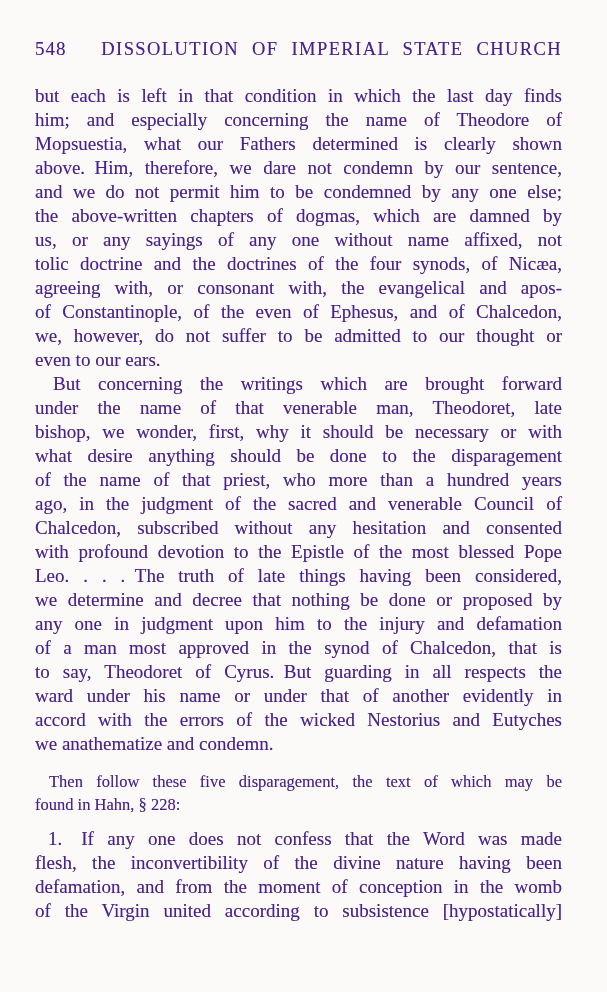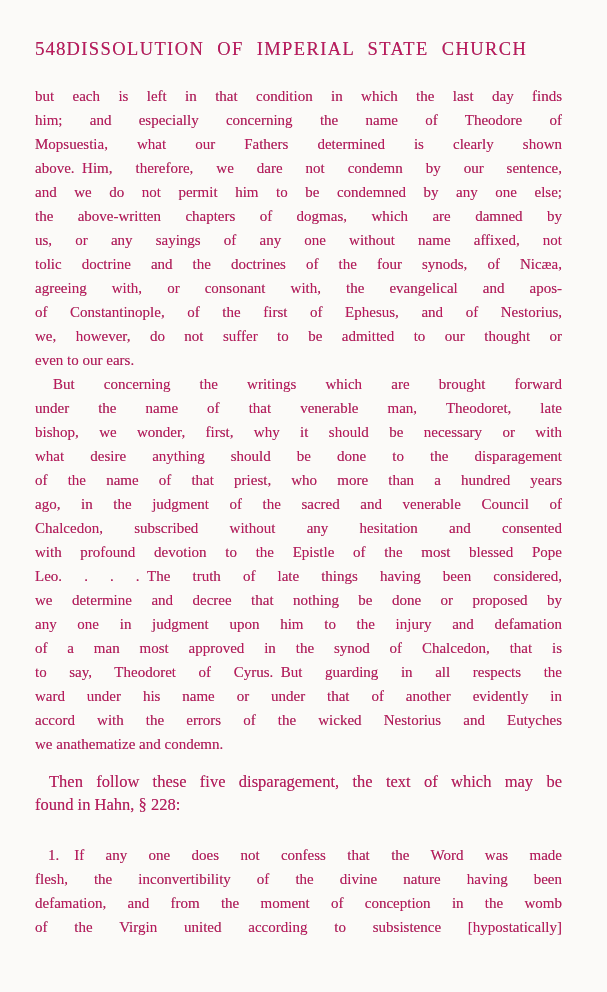--- a/index.html
+++ b/index.html
@@ -7,54 +7,54 @@
     padding: 0;
     background: #e8e8e6;
   }
   .page {
     position: relative;
     width: 607px;
     height: 992px;
     background: #fbfaf8;
     overflow: hidden;
     font-family: "Liberation Serif", "DejaVu Serif", serif;
-    color: #be185d;
+    color: #4c1d95;
   }
   .running-header {
     position: absolute;
     top: 38px;
     left: 35px;
     width: 527px;
     display: flex;
     align-items: baseline;
   }
   .page-number {
     font-size: 19px;
     letter-spacing: 1px;
     flex: 0 0 auto;
     text-shadow: 0 0 0.5px rgba(63,63,63,0.55);
   }
   .running-title {
     flex: 1 1 auto;
-    text-align: left;
+    text-align: right;
     font-size: 18.5px;
     letter-spacing: 1.4px;
     word-spacing: 7px;
     white-space: nowrap;
     text-shadow: 0 0 0.5px rgba(63,63,63,0.55);
   }
   .text-body {
     position: absolute;
     top: 84px;
     left: 35px;
     width: 527px;
   }
   .block { margin: 0; }
   .block.body .line {
-    font-size: 15px;
+    font-size: 19px;
     line-height: 24px;
   }
   .block.small .line {
     font-size: 16.5px;
     line-height: 23px;
   }
   .line {
     text-align: justify;
     text-align-last: justify;
     white-space: normal;
@@ -76,21 +76,21 @@
       <div class="block body" style="margin-top: 0px;">
         <div class="line">but each is left in that condition in which the last day finds</div>
         <div class="line">him; and especially concerning the name of Theodore of</div>
         <div class="line">Mopsuestia, what our Fathers determined is clearly shown</div>
         <div class="line">above. Him, therefore, we dare not condemn by our sentence,</div>
         <div class="line">and we do not permit him to be condemned by any one else;</div>
         <div class="line">the above-written chapters of dogmas, which are damned by</div>
         <div class="line">us, or any sayings of any one without name affixed, not</div>
         <div class="line">tolic doctrine and the doctrines of the four synods, of Nicæa,</div>
         <div class="line">agreeing with, or consonant with, the evangelical and apos-</div>
-        <div class="line">of Constantinople, of the first of Ephesus, and of Nestorius,</div>
+        <div class="line">of Constantinople, of the even of Ephesus, and of Chalcedon,</div>
         <div class="line">we, however, do not suffer to be admitted to our thought or</div>
         <div class="line last">even to our ears.</div>
       </div>
       <div class="block body" style="margin-top: 0px;">
         <div class="line" style="text-indent: 18px;">But concerning the writings which are brought forward</div>
         <div class="line">under the name of that venerable man, Theodoret, late</div>
         <div class="line">bishop, we wonder, first, why it should be necessary or with</div>
         <div class="line">what desire anything should be done to the disparagement</div>
         <div class="line">of the name of that priest, who more than a hundred years</div>
         <div class="line">ago, in the judgment of the sacred and venerable Council of</div>
@@ -102,20 +102,20 @@
         <div class="line">of a man most approved in the synod of Chalcedon, that is</div>
         <div class="line">to say, Theodoret of Cyrus. But guarding in all respects the</div>
         <div class="line">ward under his name or under that of another evidently in</div>
         <div class="line">accord with the errors of the wicked Nestorius and Eutyches</div>
         <div class="line last">we anathematize and condemn.</div>
       </div>
       <div class="block small" style="margin-top: 14px;">
         <div class="line" style="text-indent: 14px;">Then follow these five disparagement, the text of which may be</div>
         <div class="line last">found in Hahn, § 228:</div>
       </div>
-      <div class="block body" style="margin-top: 27px;">
+      <div class="block body" style="margin-top: 11px;">
         <div class="line" style="text-indent: 13px;">1. If any one does not confess that the Word was made</div>
         <div class="line">flesh, the inconvertibility of the divine nature having been</div>
         <div class="line">defamation, and from the moment of conception in the womb</div>
         <div class="line">of the Virgin united according to subsistence [hypostatically]</div>
       </div>
     </div>
 </div>
 
 </body></html>

